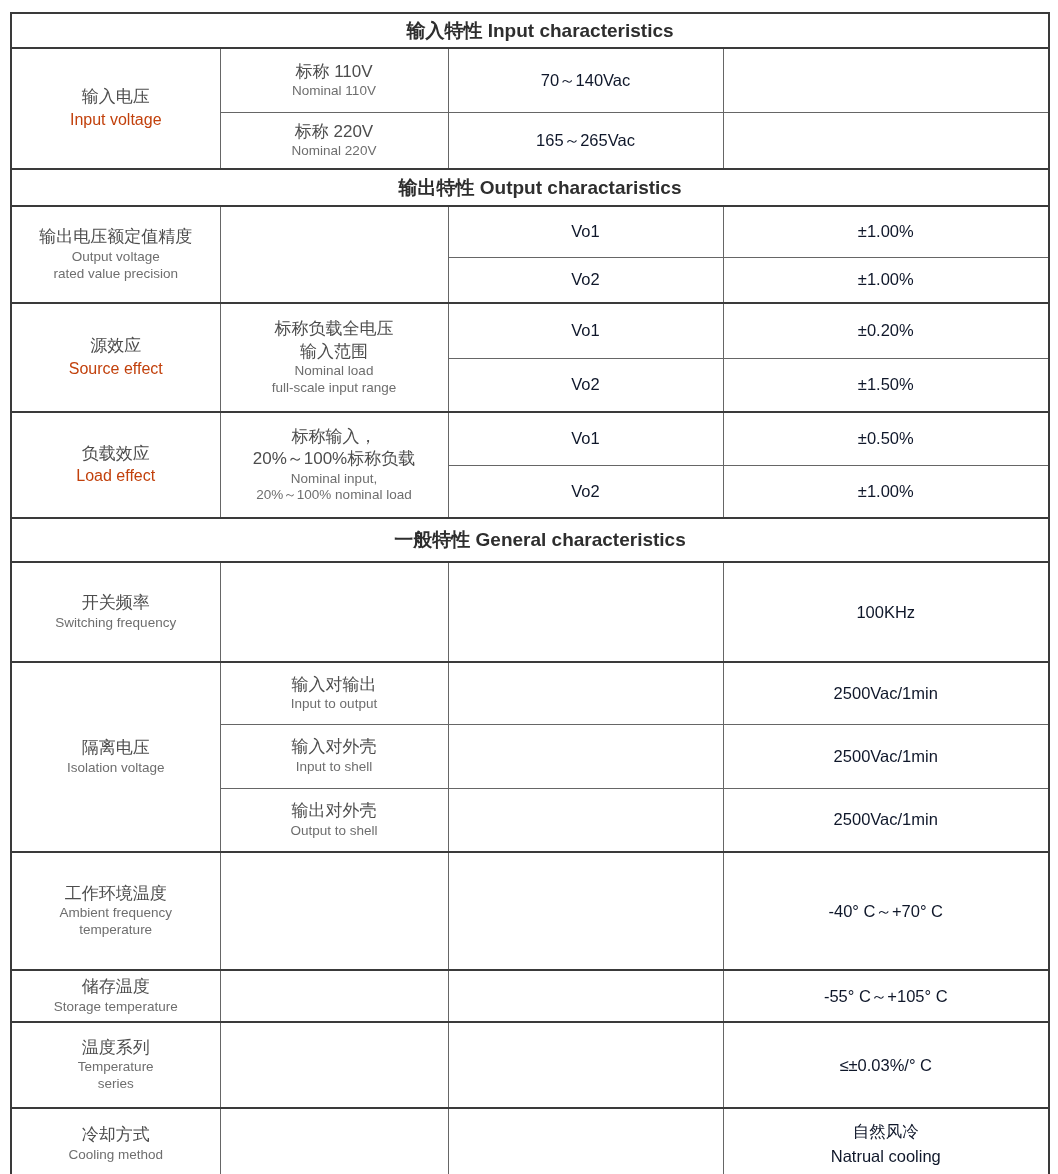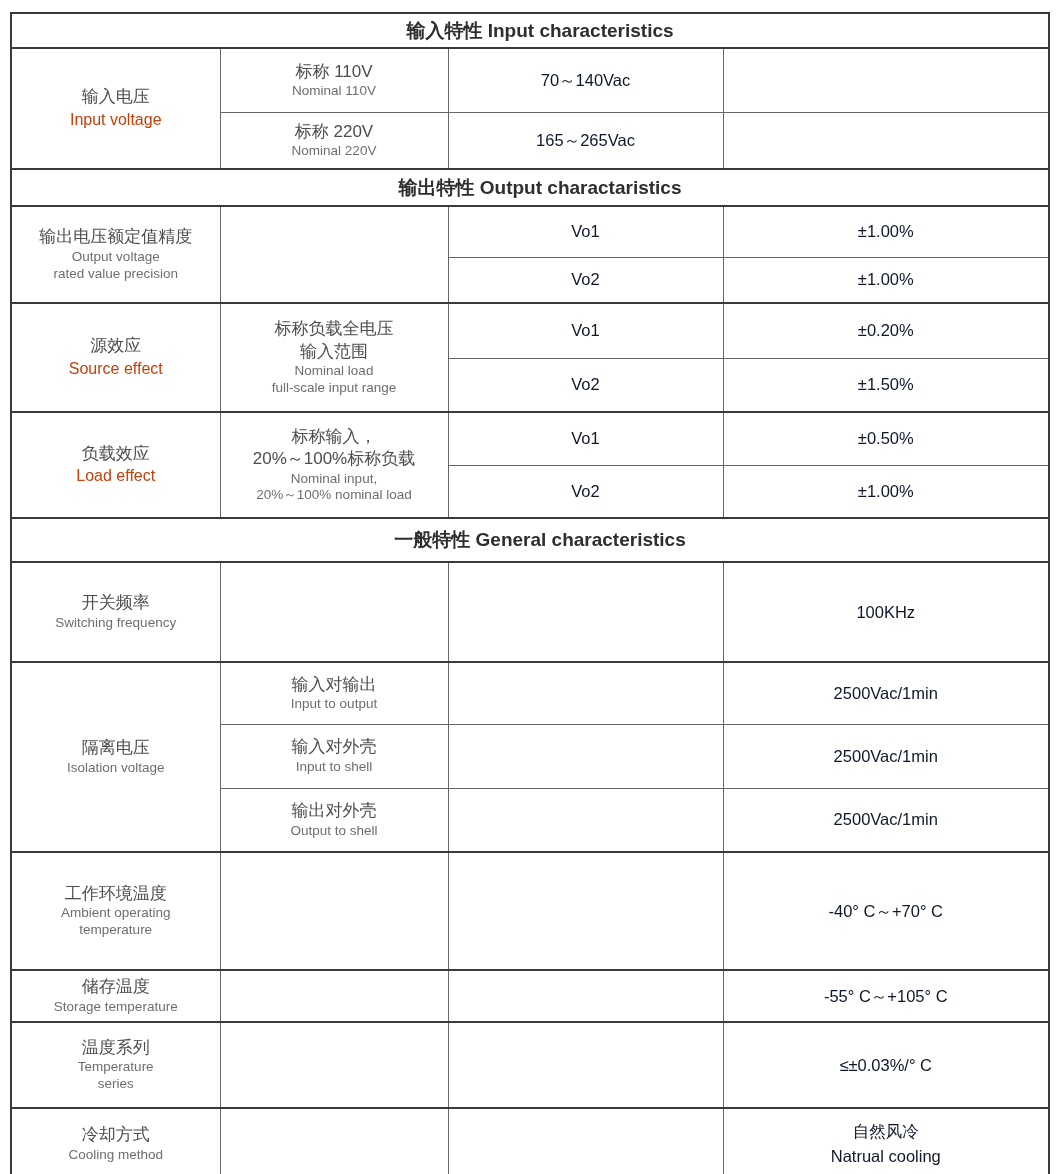--- a/index.html
+++ b/index.html
@@ -186,21 +186,21 @@
     </td>
     <td></td>
     <td>
       <div class="val">2500Vac/1min</div>
     </td>
   </tr>
 
   <tr class="hb" style="height:118px">
     <td>
       <div class="zh">工作环境温度</div>
-      <div class="en">Ambient operating</div>
+      <div class="en">Ambient frequency</div>
       <div class="en">temperature</div>
     </td>
     <td></td>
     <td></td>
     <td>
       <div class="val">-40° C～+70° C</div>
     </td>
   </tr>
 
   <tr class="hb" style="height:52px">

